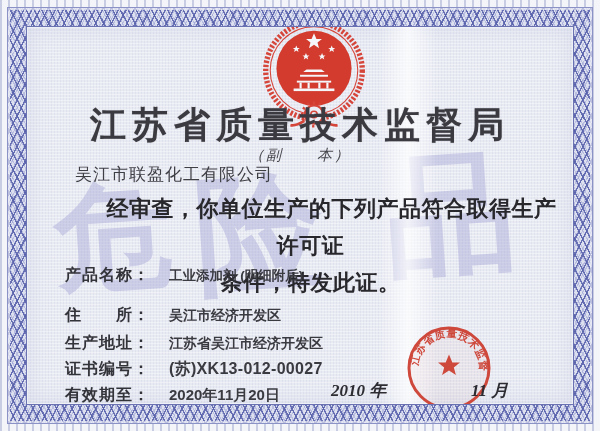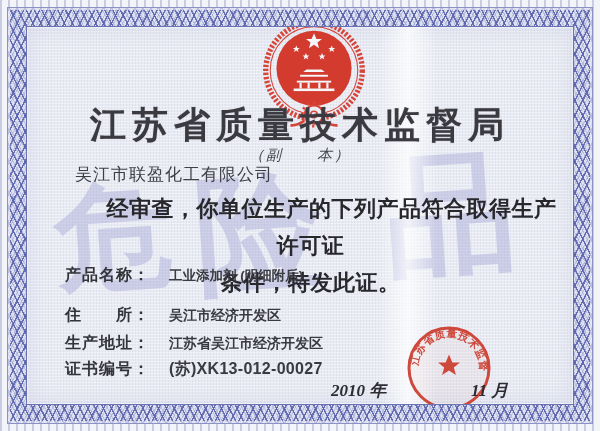--- a/index.html
+++ b/index.html
@@ -163,20 +163,23 @@
   </div>
   <div class="field f-prodaddr">
     <span class="lbl">生产地址：</span><span class="val">江苏省吴江市经济开发区</span>
   </div>
   <div class="field f-address">
     <span class="lbl">住　　所：</span><span class="val">吴江市经济开发区</span>
   </div>
   <div class="field f-certno">
     <span class="lbl">证书编号：</span><span class="val">(苏)XK13-012-00027</span>
   </div>
+  <div class="field f-expiry">
+    <span class="lbl">有效期至：</span><span class="val">2020年11月20日</span>
+  </div>
 
   <div class="issue-date">
     <span class="yy">2010 年</span>
     <span class="mm">11 月</span>
     <span class="dd">20 日</span>
   </div>
 
   <svg class="seal" viewBox="0 0 88 88" aria-hidden="true">
     <defs>
       <path id="sealArc" d="M 44,44 m -31,0 a 31,31 0 1,1 62,0" fill="none"></path>

